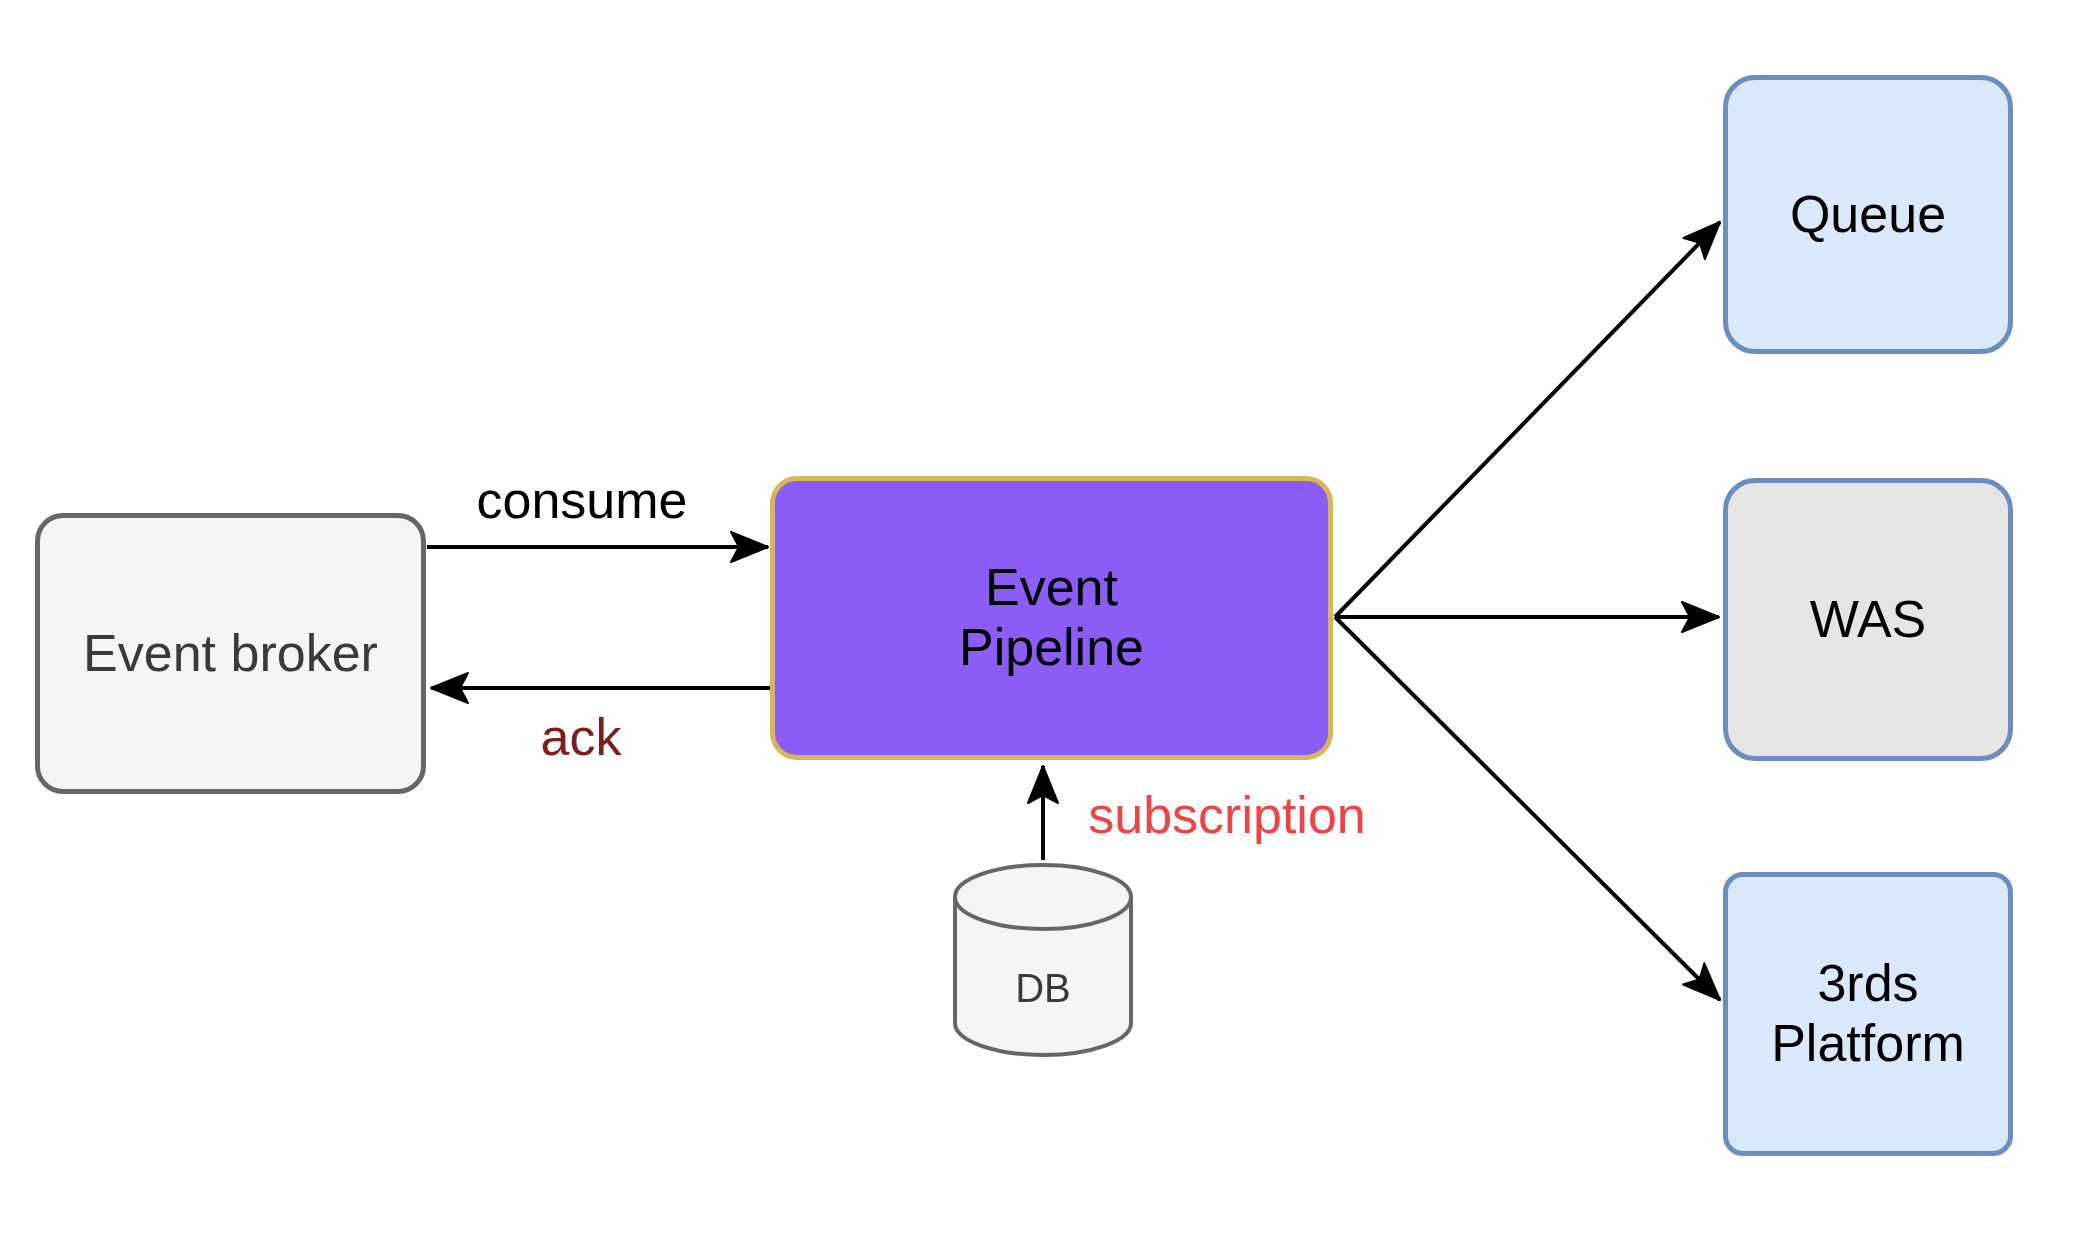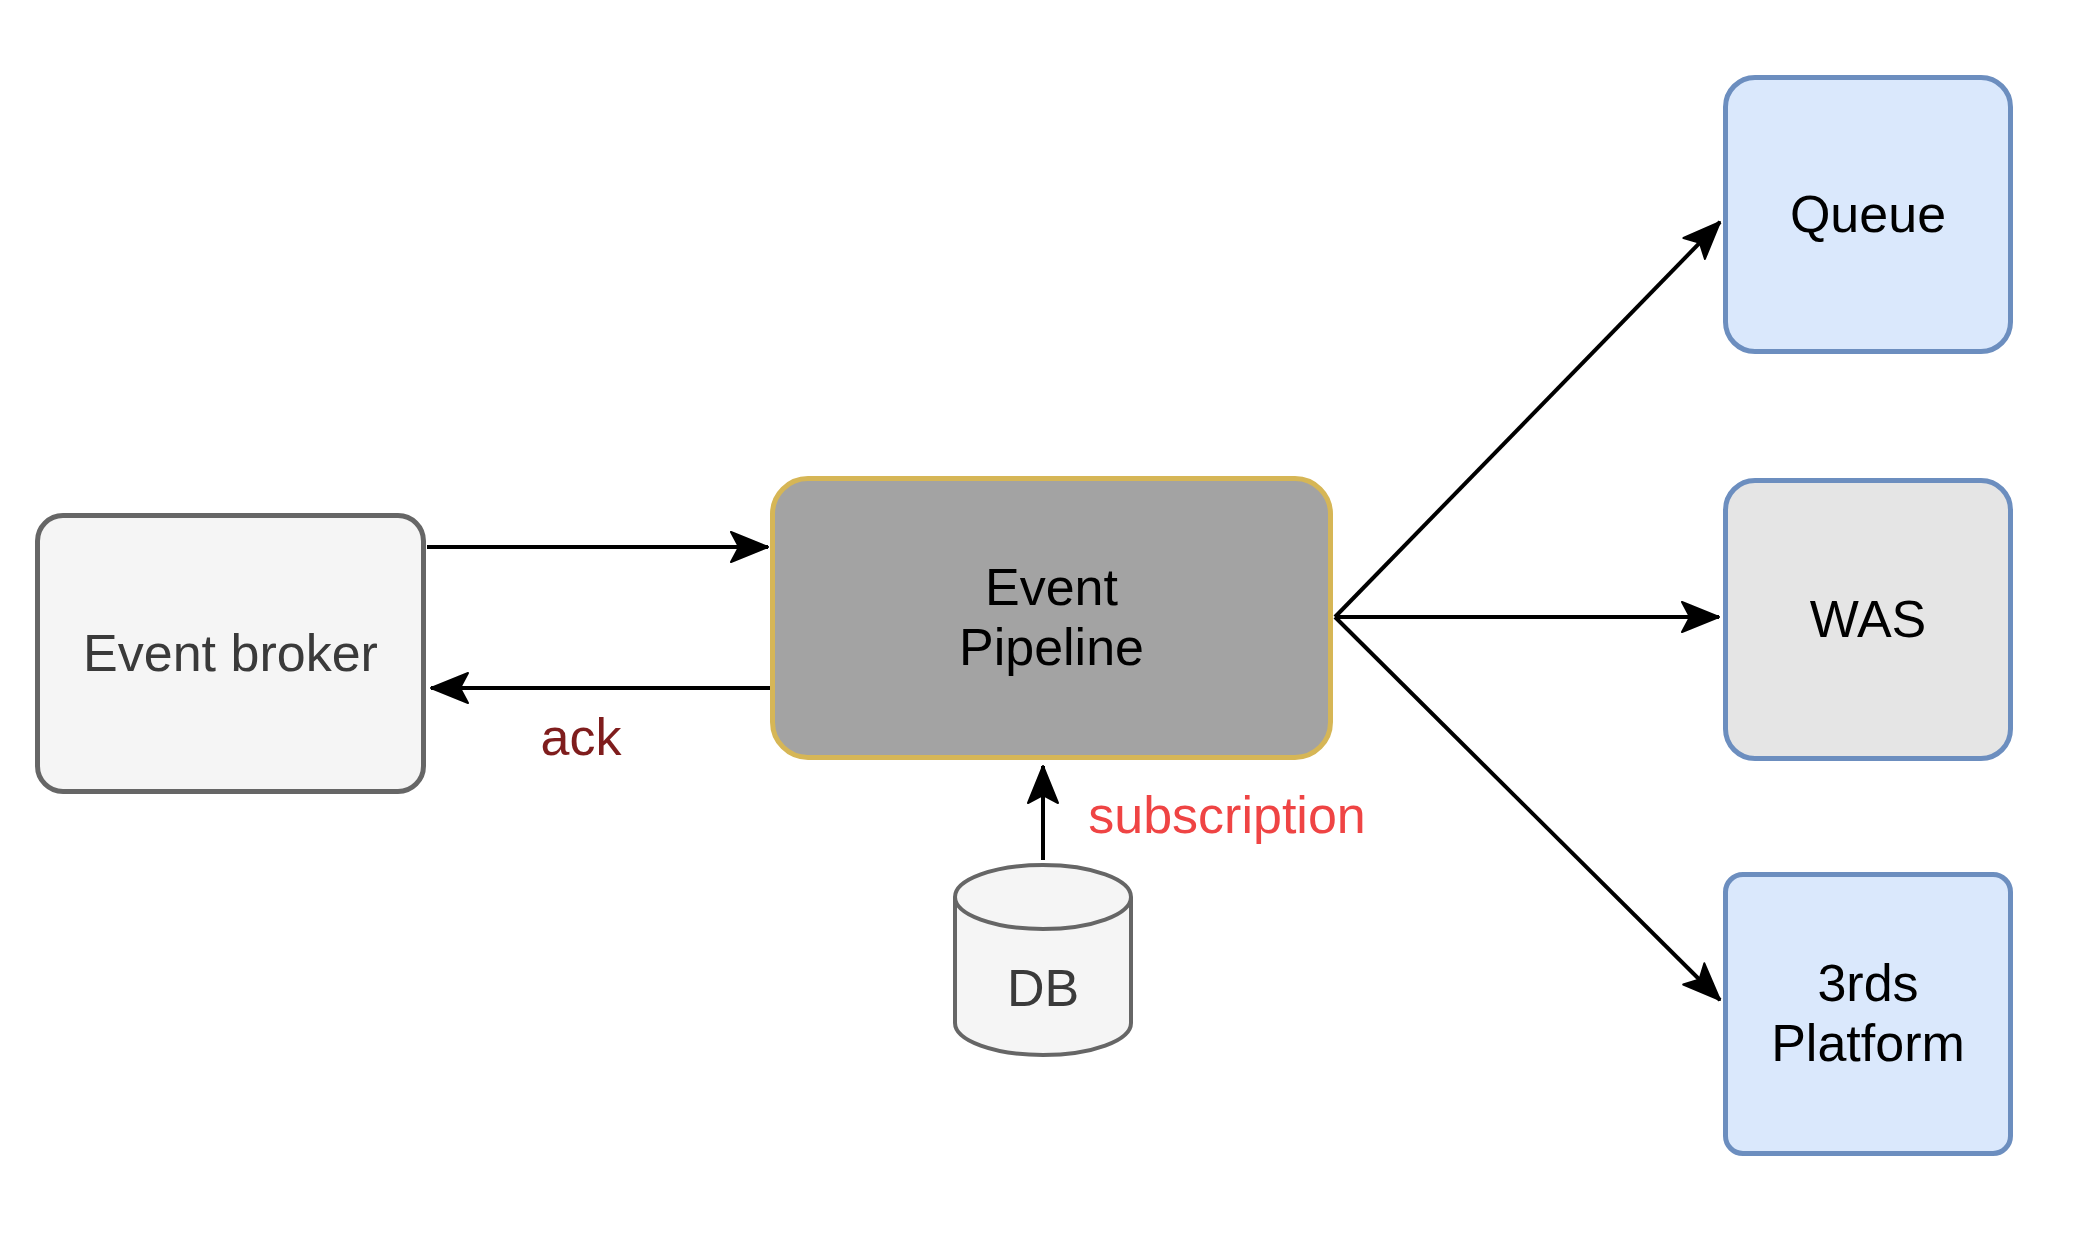--- a/index.html
+++ b/index.html
@@ -43,21 +43,21 @@
     font-size: 52px;
     white-space: nowrap;
   }
   .label-consume      { left: 582px;  top: 500px; }
   .label-ack          { left: 581px;  top: 737px; }
   .label-subscription { left: 1227px; top: 815px; }
   .db-label {
     position: absolute;
     left: 1043px; top: 988px;
     transform: translate(-50%, -50%);
-    font-size: 52px;
+    font-size: 40px;
   }
 </style>
 </head>
 <body>
 
 <div class="canvas">
 
   <svg class="edges-layer" viewBox="0 0 2092 1242">
     <defs>
       <marker id="arrowhead" markerUnits="userSpaceOnUse" markerWidth="44" markerHeight="36" refX="40" refY="18" orient="auto">
@@ -73,30 +73,31 @@
     <path d="M 1335 617 L 1720 1000" fill="none" stroke-width="4" marker-end="url(#arrowhead)" style="stroke: rgb(0, 0, 0);"></path>
 
     <g>
       <path d="M 955 897 L 955 1023 A 88 32 0 0 0 1131 1023 L 1131 897" stroke-width="4" style="fill: rgb(245, 245, 245); stroke: rgb(102, 102, 102);"></path>
       <ellipse cx="1043" cy="897" rx="88" ry="32" stroke-width="4" style="fill: rgb(245, 245, 245); stroke: rgb(102, 102, 102);"></ellipse>
     </g>
   </svg>
 
   <div class="node node-broker" style="background-color: rgb(245, 245, 245); border-color: rgb(102, 102, 102); color: rgb(58, 58, 58); margin-top: 36px;">Event broker</div>
 
-  <div class="node node-pipeline" style="background-color: #a3a3a3; border-color: rgb(214, 182, 86); color: rgb(0, 0, 0);">Event
+  <div class="node node-pipeline" style="background-color: #8b5cf6; border-color: rgb(214, 182, 86); color: rgb(0, 0, 0); border-radius: 27px;">Event
 Pipeline</div>
 
   <div class="node node-queue" style="background-color: rgb(218, 232, 252); border-color: rgb(108, 142, 191); color: rgb(0, 0, 0);">Queue</div>
 
   <div class="node node-was" style="background-color: #e5e5e5; border-color: rgb(108, 142, 191); color: rgb(0, 0, 0);">WAS</div>
 
   <div class="node node-third" style="background-color: rgb(218, 232, 252); border-color: rgb(108, 142, 191); color: rgb(0, 0, 0); border-radius: 20px;">3rds
 Platform</div>
 
   <div class="db-label" style="color: rgb(58, 58, 58);">DB</div>
 
+  <div class="edge-label label-consume" style="color: rgb(0, 0, 0);">consume</div>
 
   <div class="edge-label label-ack" style="color: #7f1d1d;">ack</div>
 
   <div class="edge-label label-subscription" style="color: #ef4444; text-align: center;">subscription</div>
 
 </div>
 
 </body></html>

